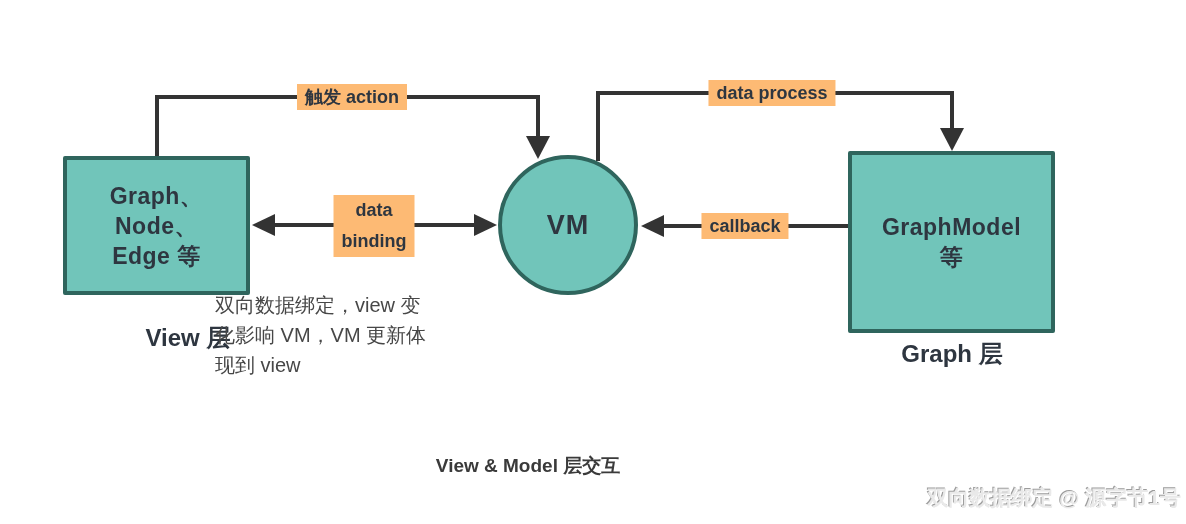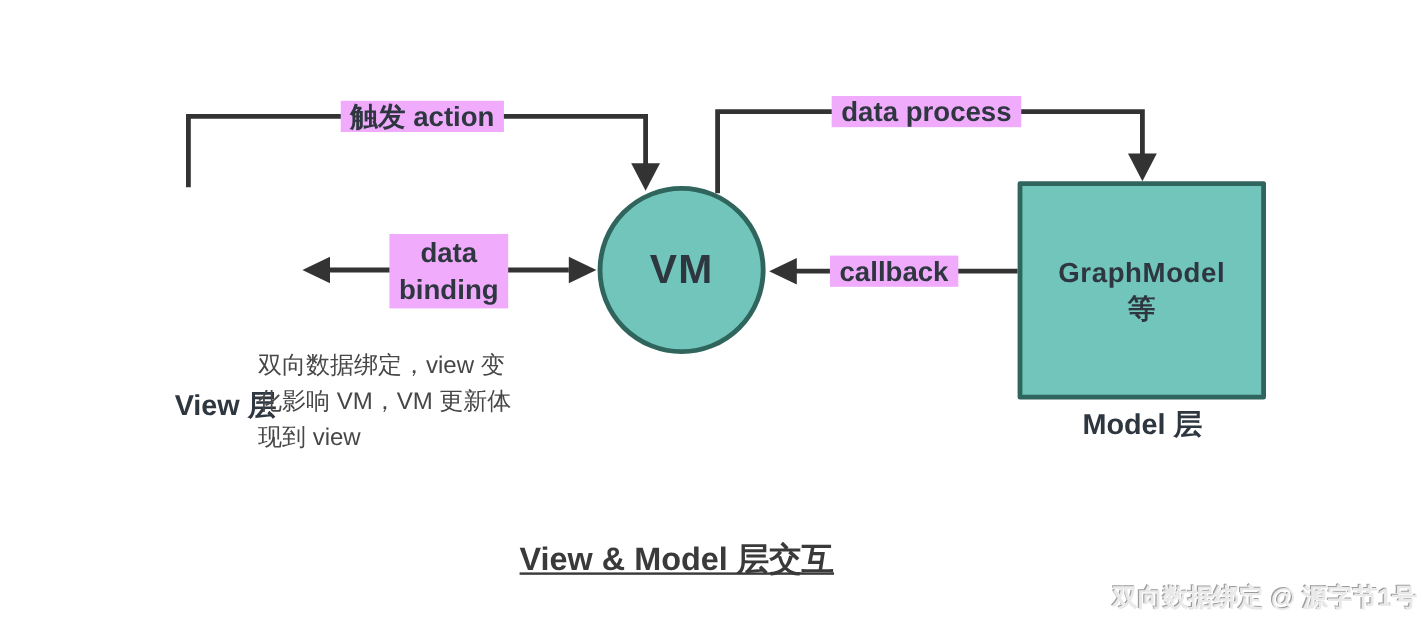--- a/index.html
+++ b/index.html
@@ -42,30 +42,30 @@
   .box { border-radius: 2px; }
   .node-label {
     white-space: pre-line;
     font-size: 23px;
     line-height: 30px;
     letter-spacing: 0.5px;
   }
   .view-box   { left: 63px;  top: 156px; width: 187px; height: 139px; }
   .model-box  { left: 848px; top: 151px; width: 207px; height: 182px; }
   .vm-circle  { left: 498px; top: 155px; width: 140px; height: 140px; border-radius: 50%; }
-  .vm-circle .node-label { font-size: 34px; letter-spacing: 1px; }
+  .vm-circle .node-label { font-size: 27px; letter-spacing: 1px; }
 
   .edge-label {
     position: absolute;
     transform: translate(-50%, -50%);
-    background: #f0abfc;
+    background: #fdba74;
     padding: 0 8px;
     color: var(--text-dark);
     font-weight: bold;
-    font-size: 23px;
+    font-size: 18px;
     line-height: 26px;
     white-space: pre-line;
     text-align: center;
   }
   .lbl-trigger  { left: 352px; top: 97px; }
   .lbl-process  { left: 772px; top: 93px; }
   .lbl-binding  { left: 374px; top: 226px; line-height: 31px; }
   .lbl-callback { left: 745px; top: 226px; text-align: center; }
 
   .layer-caption {
@@ -85,27 +85,26 @@
     transform: translateX(-50%);
     width: 320px;
     color: var(--note-text);
     font-size: 20px;
     line-height: 30px;
     text-align: left;
     white-space: pre-line;
   }
   .diagram-title {
     position: absolute;
-    left: 564px; top: 466px;
+    left: 528px; top: 466px;
     transform: translate(-50%, -50%);
     color: var(--title-text);
     font-weight: bold;
-    font-size: 27px;
+    font-size: 19px;
     white-space: nowrap;
-    text-decoration: underline;
   }
   .watermark {
     position: absolute;
     right: 5px; bottom: 12px;
     font-size: 21px;
     font-weight: bold;
     color: #e9e9e9;
     text-shadow: 1px 1px 0 #ffffff, -1px -1px 0 #9c9c9c;
     white-space: nowrap;
   }
@@ -126,38 +125,43 @@
       <g fill="#333333" stroke="none">
         <polygon points="538,159 526,136 550,136"></polygon>
         <polygon points="952,151 940,128 964,128"></polygon>
         <polygon points="252,225 275,214 275,236"></polygon>
         <polygon points="497,225 474,214 474,236"></polygon>
         <polygon points="641,226 664,215 664,237"></polygon>
       </g>
     </svg>
   </div>
 
+  <div class="node box view-box">
+    <div class="node-label">Graph、
+Node、
+Edge 等</div>
+  </div>
 
   <div class="node vm-circle">
     <div class="node-label">VM</div>
   </div>
 
   <div class="node box model-box">
     <div class="node-label">GraphModel
 等</div>
   </div>
 
   <div class="edge-label lbl-trigger">触发 action</div>
   <div class="edge-label lbl-process">data process</div>
   <div class="edge-label lbl-binding">data
 binding</div>
   <div class="edge-label lbl-callback">callback</div>
 
   <div class="layer-caption cap-view">View 层</div>
-  <div class="layer-caption cap-model">Model 层</div>
+  <div class="layer-caption cap-model">Graph 层</div>
 
   <div class="binding-note">双向数据绑定，view 变
 化影响 VM，VM 更新体
 现到 view</div>
 
   <div class="diagram-title">View &amp; Model 层交互</div>
 
   <div class="watermark">双向数据绑定 @ 源字节1号</div>
 
 </div>

